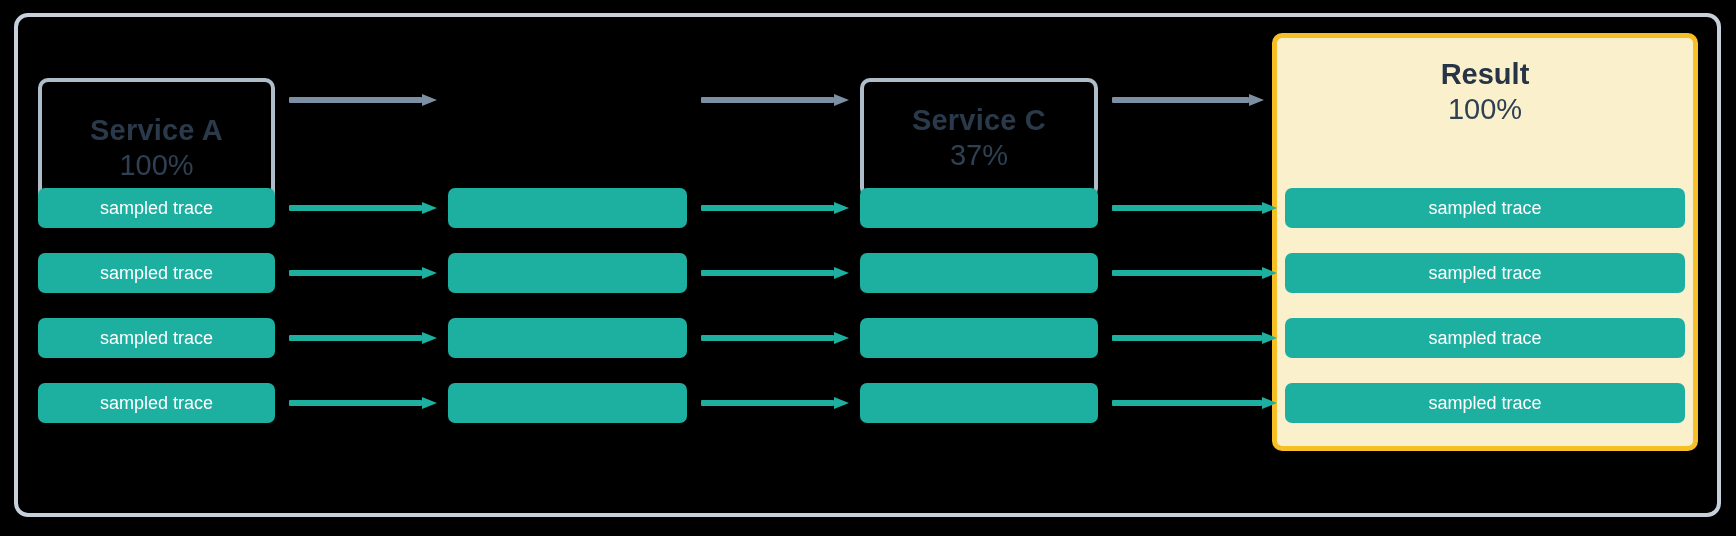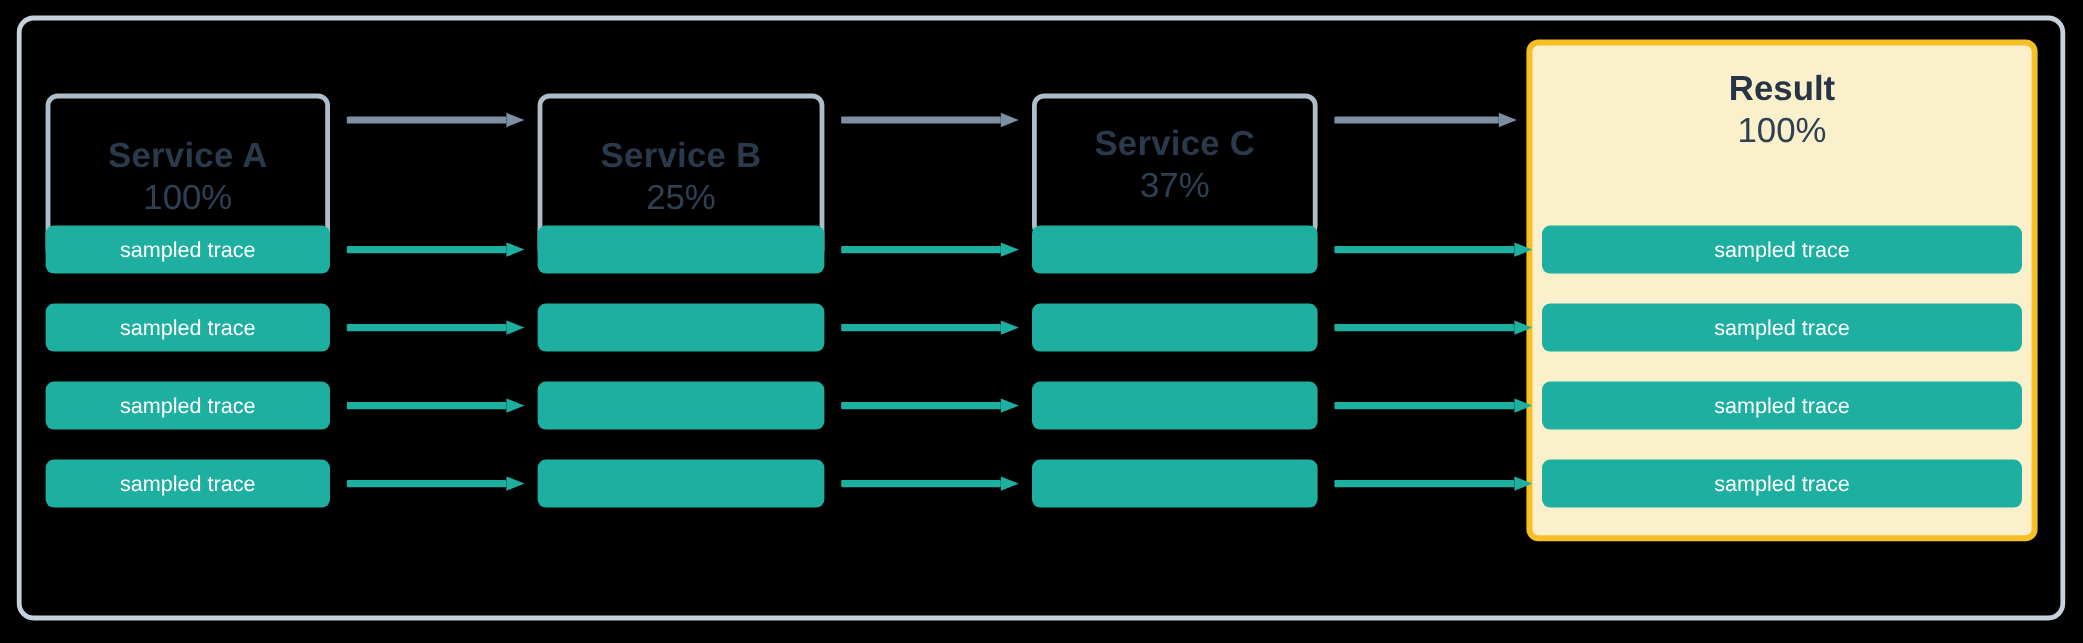--- a/index.html
+++ b/index.html
@@ -74,24 +74,20 @@
       <span class="result-name">Result</span>
       <span class="result-pct">100%</span>
     </div>
   </div>
 
   <div class="service-box" style="left:38px;top:30px;width:237px;height:140px;">
     <span class="service-name">Service A</span>
     <span class="service-pct">100%</span>
   </div>
 
-  <div class="service-box" style="left:448px;top:30px;width:239px;height:140px;">
-    <span class="service-name">Service B</span>
-    <span class="service-pct">25%</span>
-  </div>
 
   <div class="service-box" style="left:860px;top:30px;width:238px;height:120px;">
     <span class="service-name">Service C</span>
     <span class="service-pct">37%</span>
   </div>
 
   <div class="arrow arrow-gray" style="left:289px;top:94px;width:148px;">
     <span class="shaft" style="width:133px;"></span>
     <span class="head" style="left:133px;"></span>
   </div>

